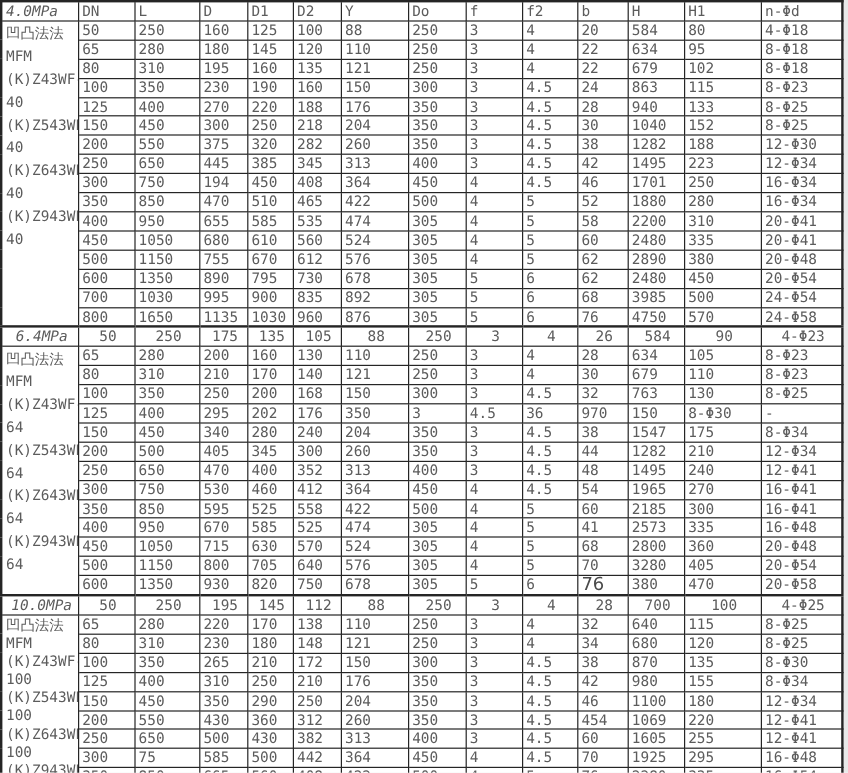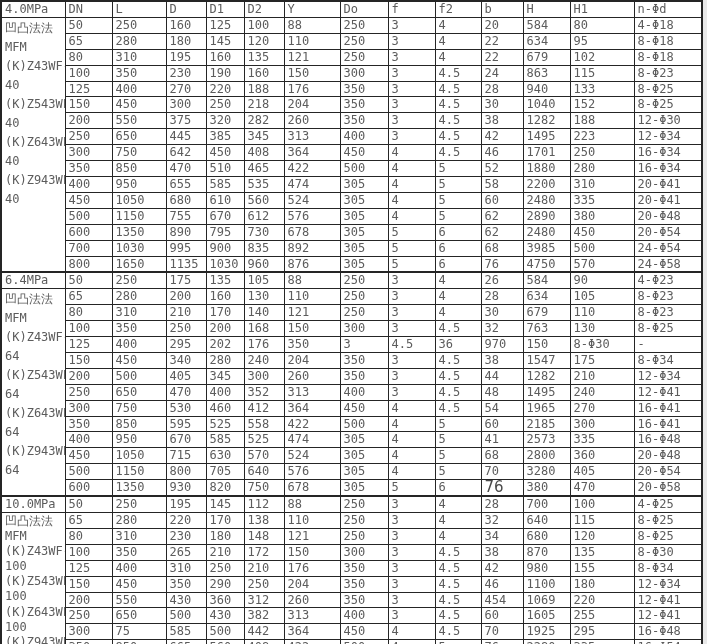--- a/index.html
+++ b/index.html
@@ -25,22 +25,22 @@
   td,th{
     border:1px solid var(--border-color,#222);
     padding:0 0 0 3px;
     text-align:left;
     font-weight:normal;
     white-space:nowrap;
     overflow:hidden;
     height:14.9px;
     line-height:14.9px;
   }
-  tr.sec-top td{border-top:2px solid var(--border-color,#222);}
-  td.mpa{border-bottom:1px solid var(--border-color,#222);}
+  tr.sec-top td{border-top:2px solid var(--border-color,#222);text-align:center;}
+  td.mpa{border-bottom:1px solid var(--border-color,#222);font-style:italic;}
   td.label-cell{
     vertical-align:top;
     padding-top:1px;
   }
   td.label-cell .ln{
     height:19px;line-height:19px;
     white-space:nowrap;overflow:hidden;
   }
   td.label-cell.tight .ln{
     height:15.1px;line-height:15.1px;
@@ -217,21 +217,21 @@
           <td>3</td>
           <td>4.5</td>
           <td>42</td>
           <td>1495</td>
           <td>223</td>
           <td>12-Φ34</td>
         </tr>
         <tr>
           <td>300</td>
           <td>750</td>
-          <td>642</td>
+          <td>194</td>
           <td>450</td>
           <td>408</td>
           <td>364</td>
           <td>450</td>
           <td>4</td>
           <td>4.5</td>
           <td>46</td>
           <td>1701</td>
           <td>250</td>
           <td>16-Φ34</td>

